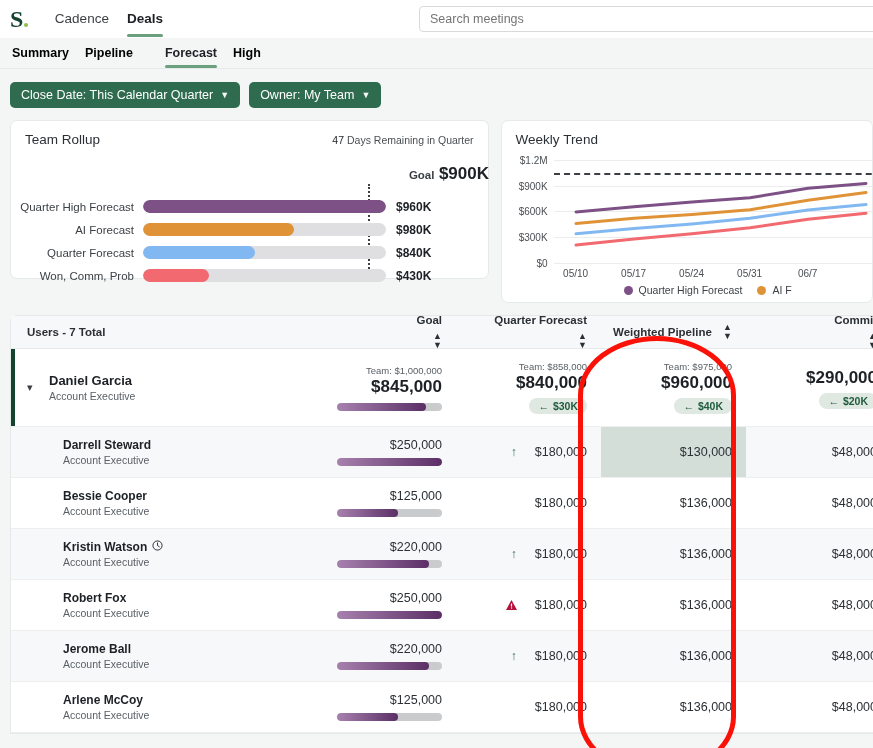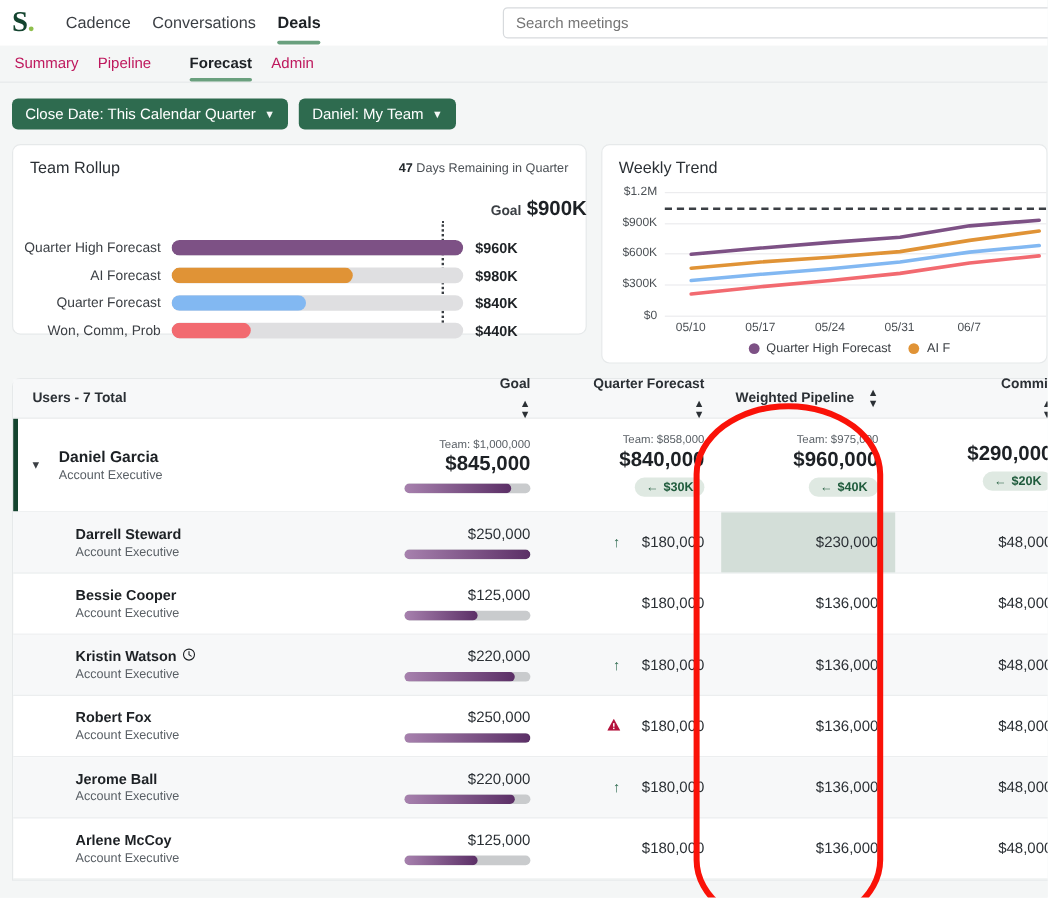--- a/index.html
+++ b/index.html
@@ -42,21 +42,21 @@
     background: #fff; font-size: 12.5px; color: #6d7378;
     padding: 0 10px; font-family: "Liberation Sans", sans-serif; outline: none;
   }
 
   
   .subbar {
     height: 31px; background: #f4f6f6; display: flex; align-items: center;
     padding-left: 4px; border-bottom: 1px solid #e6e9ea;
   }
   .sub-item {
-    font-size: 12.5px; color: #be185d; padding: 7px 8px 8px; position: relative;
+    font-size: 12.5px; color: #000000; padding: 7px 8px 8px; position: relative; font-weight: bold;
   }
   .sub-item.active { font-weight: 700; color: #1d2125; margin-left: 16px; }
   .sub-item.active:after {
     content: ""; position: absolute; left: 8px; right: 8px; bottom: 0;
     height: 3px; background: #6aa07e; border-radius: 2px;
   }
 
   
   .filters { display: flex; gap: 9px; padding: 13px 0 0 10px; }
   .filter-pill {
@@ -71,21 +71,21 @@
   .card {
     background: #fff; border: 1px solid #e6e9ea; border-radius: 7px;
     padding: 11px 14px 12px;
   }
   .card-rollup { width: 541px; height: 159px; position: relative; }
   .card-trend  { width: 420px; height: 183px; position: relative; overflow: hidden; }
   .card-title { font-size: 13.5px; color: #2b3035; }
   .days-remaining {
     position: absolute; right: 14px; top: 13px; font-size: 10.5px; color: #4a4f54;
   }
-  .days-remaining b { font-weight: 700; color: #23282c; }
+  .days-remaining b { font-weight: 400; color: #23282c; }
 
   
   .goal-label {
     position: absolute; left: 0; top: 43px; width: 478px; text-align: right;
   }
   .goal-label .g { font-size: 11.5px; color: #3b3f44; font-weight: 700; }
   .goal-label .v { font-size: 17px; color: #1d2125; font-weight: 700; }
   .bars { position: absolute; left: 0; top: 74px; width: 100%; }
   .bar-row { display: flex; align-items: center; height: 23px; }
   .bar-label {
@@ -196,41 +196,40 @@
   }
 </style>
 </head>
 <body>
 
 <div class="topbar">
   <div class="logo">
     <span>S</span><span class="dot"></span>
   </div>
   <div class="nav-item">Cadence</div>
-  <div class="nav-item">Conversations</div>
   <div class="nav-item active">Deals</div>
   <div class="search-wrap">
     <input class="search-input" type="text" placeholder="Search meetings" style="">
   </div>
 </div>
 
 <div class="subbar">
   <div class="sub-item">Summary</div>
   <div class="sub-item">Pipeline</div>
   <div class="sub-item active">Forecast</div>
-  <div class="sub-item">Admin</div>
+  <div class="sub-item">High</div>
 </div>
 
 <div class="filters">
   <div class="filter-pill">
     <span>Close Date: This Calendar Quarter</span>
     <span class="caret">▼</span>
   </div>
   <div class="filter-pill">
-    <span>Daniel: My Team</span>
+    <span>Owner: My Team</span>
     <span class="caret">▼</span>
   </div>
 </div>
 
 <div class="cards">
 
   <div class="card card-rollup">
     <div class="card-title">Team Rollup</div>
     <div class="days-remaining">
       <b>47</b>
@@ -263,21 +262,21 @@
           <div class="bar-track">
             <div class="bar-fill" style="width:46%;background:#82b8f2"></div>
           </div>
           <div class="bar-value">$840K</div>
         </div>
         <div class="bar-row">
           <div class="bar-label">Won, Comm, Prob</div>
           <div class="bar-track">
             <div class="bar-fill" style="width:27%;background:#f26a70"></div>
           </div>
-          <div class="bar-value">$440K</div>
+          <div class="bar-value">$430K</div>
         </div>
       </div>
   </div>
 
   <div class="card card-trend">
     <div class="card-title">Weekly Trend</div>
     <div class="chart-area">
       <div class="yaxis" id="trend-yaxis">
           <div class="ytick" style="top: 110px;">$0</div>
           <div class="ytick" style="top: 84.2188px;">$300K</div>
@@ -394,21 +393,21 @@
             <div class="prog-fill" style="width:100%"></div>
           </div>
         </div>
         <div class="c-num">
           <div class="cell-line">
             <span class="arrow-up">↑</span>
             <span class="cell-val">$180,000</span>
           </div>
         </div>
         <div class="c-num hl-cell">
-          <div class="cell-val">$230,000</div>
+          <div class="cell-val">$130,000</div>
         </div>
         <div class="c-num">
           <div class="cell-val">$48,000</div>
         </div>
       </div>
       <div class="trow child">
         <div class="c-user" style="padding-left:52px">
           <div>
             <div class="uname small">Bessie Cooper</div>
             <div class="urole">Account Executive</div>

